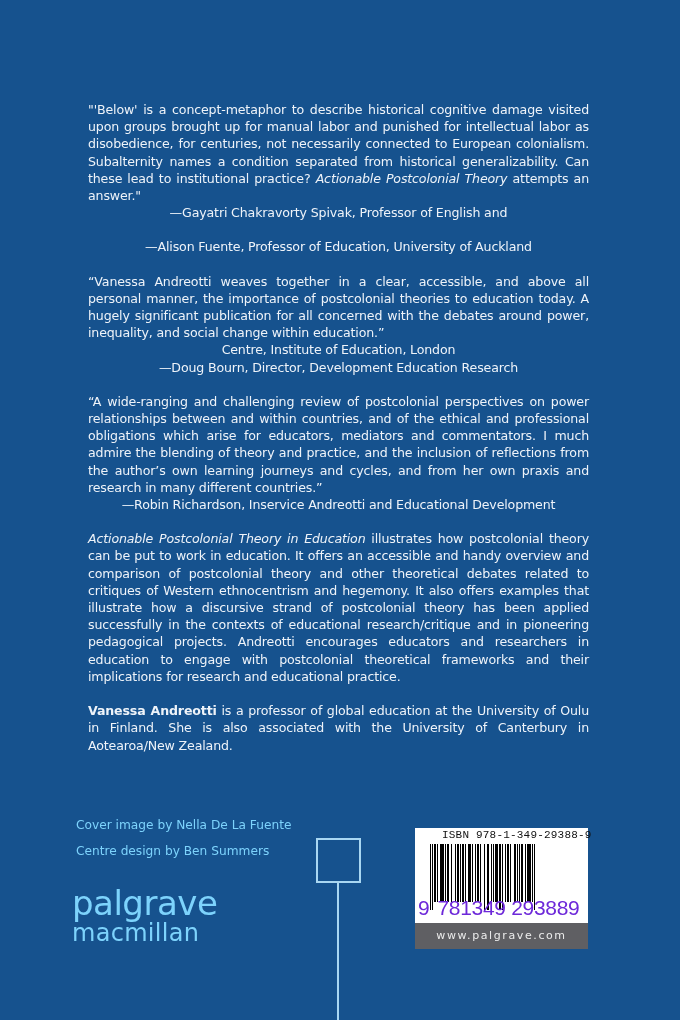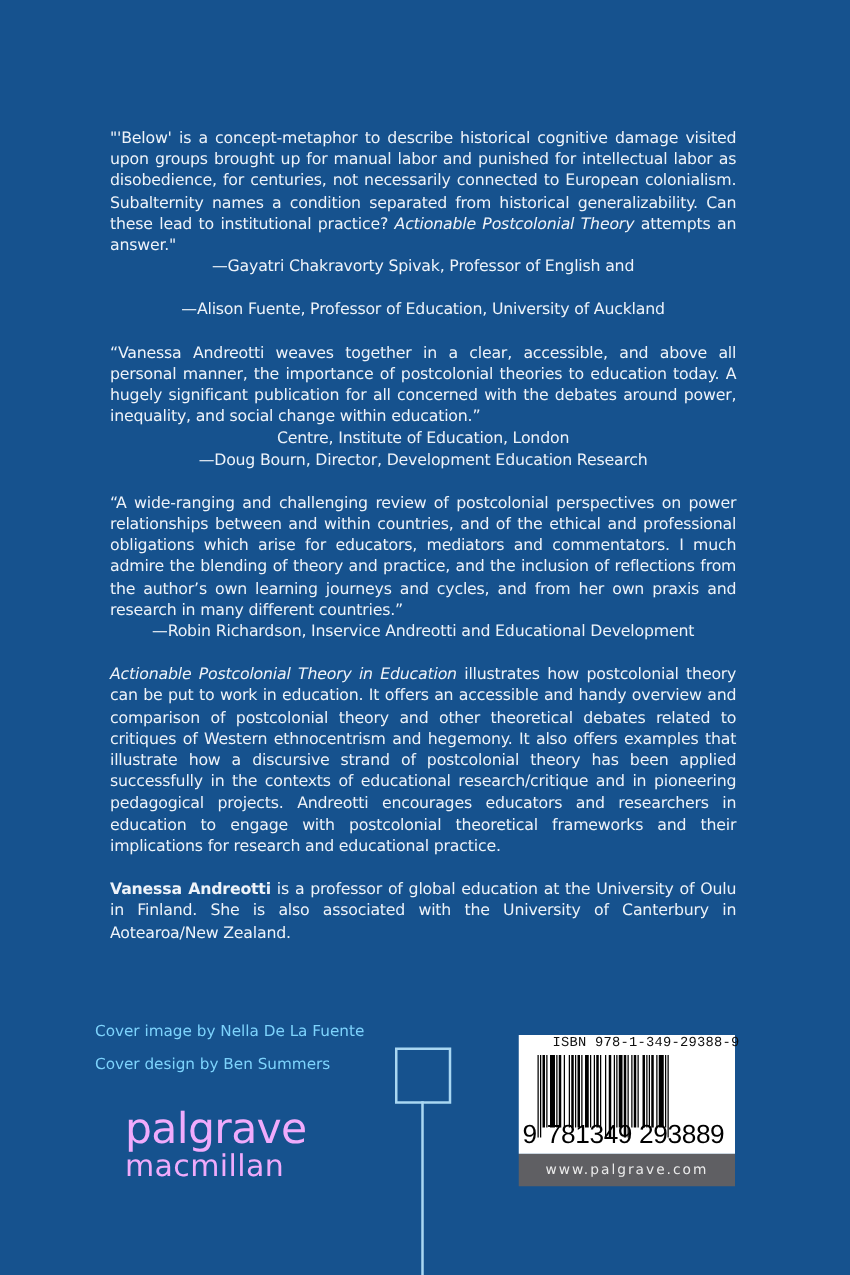--- a/index.html
+++ b/index.html
@@ -20,22 +20,22 @@
   .attr { text-align:center; margin:0; }
   .attr span { display:block; }
   i { font-style:italic; }
   b { font-weight:bold; }
   .credits {
     position:absolute; left:76px; top:812px;
     font-size:12.2px; line-height:26px; color:#7dd3fc;
   }
   .credits div { white-space:nowrap; }
   .logo {
-    position:absolute; left:100px; top:886px;
-    color:#f0abfc; font-family:"DejaVu Sans", sans-serif;
+    position:absolute; left:72px; top:886px;
+    color:#7dd3fc; font-family:"DejaVu Sans", sans-serif;
     font-weight:300;
   }
   .logo .l1 { font-size:34px; line-height:34px; letter-spacing:-0.5px; font-weight:normal; }
   .logo .l2 { font-size:24px; line-height:26px; letter-spacing:0.3px; font-weight:normal; }
   .sq {
     position:absolute; left:316px; top:838px; width:41px; height:41px;
     border:2px solid #a9d7f2;
   }
   .vline {
     position:absolute; left:337px; top:881px; width:2px; height:139px;
@@ -54,21 +54,21 @@
   }
   .bc-bars {
     position:absolute; left:15px; top:16px; height:66px; width:150px;
     display:flex; align-items:flex-start;
   }
   .bc-bars span { display:block; background:#000; height:58px; }
   .bc-bars span.tall { height:66px; }
   .bc-bars span.gap { background:transparent; }
   .bc-digits {
     position:absolute; left:3px; top:68px;
-    font-family:"Liberation Sans", sans-serif; font-size:21px; color:#000000;
+    font-family:"Liberation Sans", sans-serif; font-size:21px; color:#6d28d9;
     white-space:nowrap; letter-spacing:-0.3px;
   }
   .bc-digits .first { margin-right:8px; }
   .bc-gray {
     background:#5f5f63; height:26px; color:#ececec;
     font-size:11px; letter-spacing:1.6px; text-align:center; line-height:26px;
   }
 </style>
 </head>
 <body>
@@ -107,21 +107,21 @@
     <p><i>Actionable Postcolonial Theory in Education</i><span> illustrates how postcolonial theory can be put to work in education. It offers an accessible and handy overview and comparison of postcolonial theory and other theoretical debates related to critiques of Western ethnocentrism and hegemony. It also offers examples that illustrate how a discursive strand of postcolonial theory has been applied successfully in the contexts of educational research/critique and in pioneering pedagogical projects. Andreotti encourages educators and researchers in education to engage with postcolonial theoretical frameworks and their implications for research and educational practice.</span></p>
   </div>
 
   <div class="block">
     <p><b>Vanessa Andreotti</b><span> is a professor of global education at the University of Oulu in Finland. She is also associated with the University of Canterbury in Aotearoa/New Zealand.</span></p>
   </div>
 </div>
 
 <div class="credits">
   <div>Cover image by Nella De La Fuente</div>
-  <div>Cover design by Ben Summers</div>
+  <div>Centre design by Ben Summers</div>
 </div>
 
 <div class="logo">
   <div class="l1">palgrave</div>
   <div class="l2">macmillan</div>
 </div>
 
 <div class="sq"></div>
 <div class="vline"></div>
 

